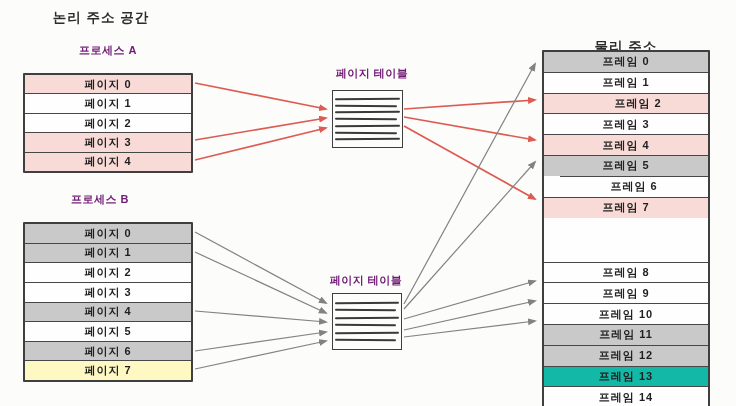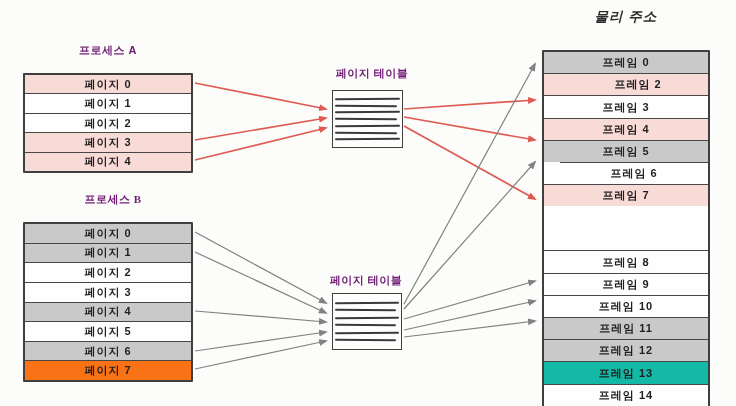--- a/index.html
+++ b/index.html
@@ -76,20 +76,21 @@
     left: 0; top: 0;
     pointer-events: none;
     z-index: 6;
   }
 </style>
 </head>
 <body>
 
 <div class="canvas">
 
+  <div class="title" style="left:46px; top:9px; width:110px;">논리 주소 공간</div>
 
   <div class="subtitle" style="left:48px; top:43px; width:120px;">프로세스 A</div>
 
   <div class="memtable" style="left:23px; top:73px; width:170px; height:100px;" id="proc-a">
       <div class="row" style="background: rgb(248, 218, 214);">
         <span>페이지 0</span>
       </div>
       <div class="row" style="background: rgb(254, 254, 254);">
         <span>페이지 1</span>
       </div>
@@ -97,21 +98,21 @@
         <span>페이지 2</span>
       </div>
       <div class="row" style="background: rgb(248, 218, 214);">
         <span>페이지 3</span>
       </div>
       <div class="row" style="background: rgb(248, 218, 214);">
         <span>페이지 4</span>
       </div>
     </div>
 
-  <div class="subtitle" style="left:53px; top:192px; width:120px;font-family:Liberation Serif, serif;">프로세스 B</div>
+  <div class="subtitle" style="left:40px; top:192px; width:120px;">프로세스 B</div>
 
   <div class="memtable" style="left:23px; top:222px; width:170px; height:160px;" id="proc-b">
       <div class="row" style="background: rgb(201, 201, 201);">
         <span>페이지 0</span>
       </div>
       <div class="row" style="background: rgb(201, 201, 201);">
         <span>페이지 1</span>
       </div>
       <div class="row" style="background: rgb(254, 254, 254);">
         <span>페이지 2</span>
@@ -121,21 +122,21 @@
       </div>
       <div class="row" style="background: rgb(201, 201, 201);">
         <span>페이지 4</span>
       </div>
       <div class="row" style="background: rgb(254, 254, 254);">
         <span>페이지 5</span>
       </div>
       <div class="row" style="background: rgb(201, 201, 201);">
         <span>페이지 6</span>
       </div>
-      <div class="row" style="background: #f97316;">
+      <div class="row" style="background: #fef9c3;">
         <span>페이지 7</span>
       </div>
     </div>
 
   <div class="subtitle" style="left:317px; top:66px; width:110px;">페이지 테이블</div>
 
   <div class="pagetable" style="left:332px; top:90px; width:71px; height:58px;" id="pt-top">
       <div class="rule"></div>
       <div class="rule"></div>
       <div class="rule"></div>
@@ -149,25 +150,28 @@
 
   <div class="pagetable" style="left:332px; top:293px; width:70px; height:57px;" id="pt-bottom">
       <div class="rule"></div>
       <div class="rule"></div>
       <div class="rule"></div>
       <div class="rule"></div>
       <div class="rule"></div>
       <div class="rule"></div>
     </div>
 
-  <div class="title" style="left:571px; top:8px; width:110px;font-style:italic;">물리 주소</div>
+  <div class="title" style="left:571px; top:38px; width:110px;">물리 주소</div>
 
   <div class="memtable" style="left:542px; top:50px; width:168px; height:380px;" id="phys-mem">
       <div class="row" style="background: rgb(201, 201, 201);">
         <span>프레임 0</span>
+      </div>
+      <div class="row" style="background: rgb(254, 254, 254);">
+        <span>프레임 1</span>
       </div>
       <div class="row" style="background: rgb(248, 218, 214); padding-left: 24px;">
         <span>프레임 2</span>
       </div>
       <div class="row" style="background: rgb(254, 254, 254);">
         <span>프레임 3</span>
       </div>
       <div class="row" style="background: rgb(248, 218, 214);">
         <span>프레임 4</span>
       </div>

